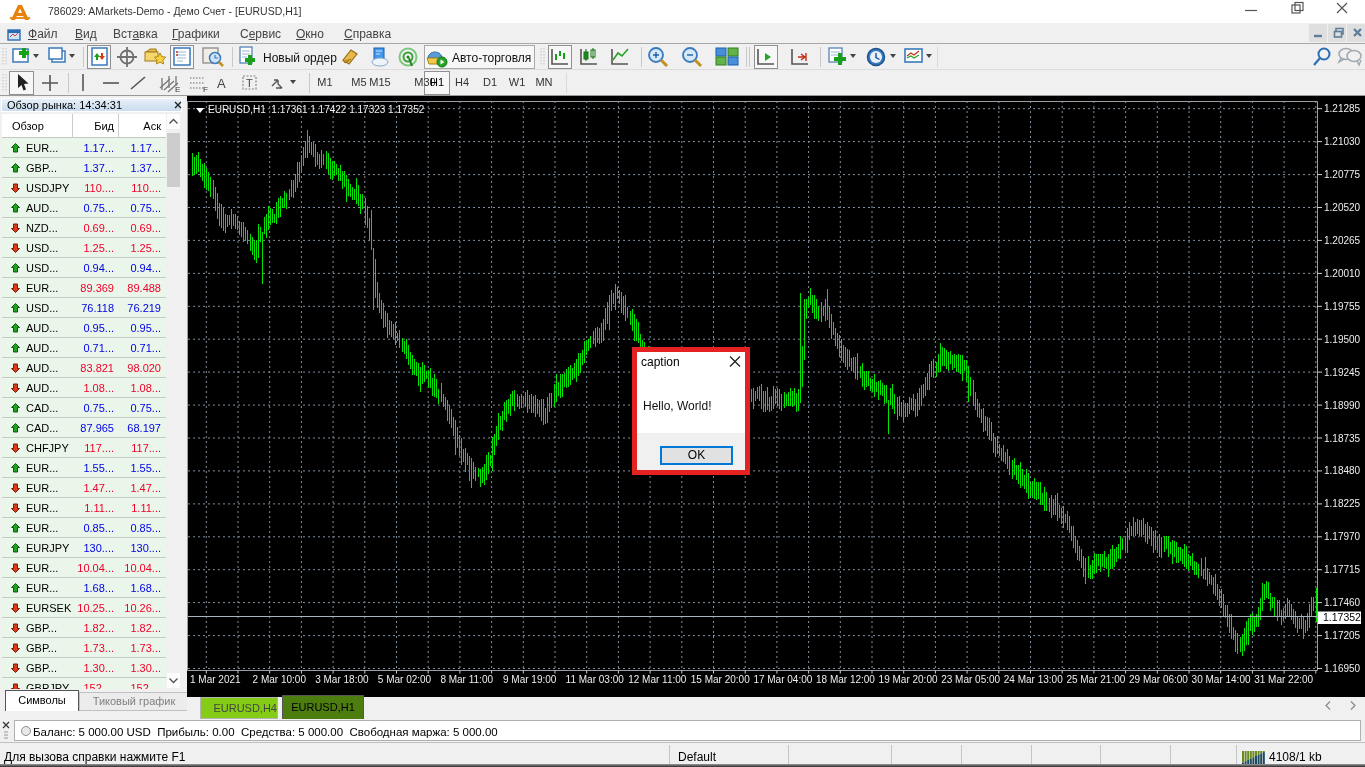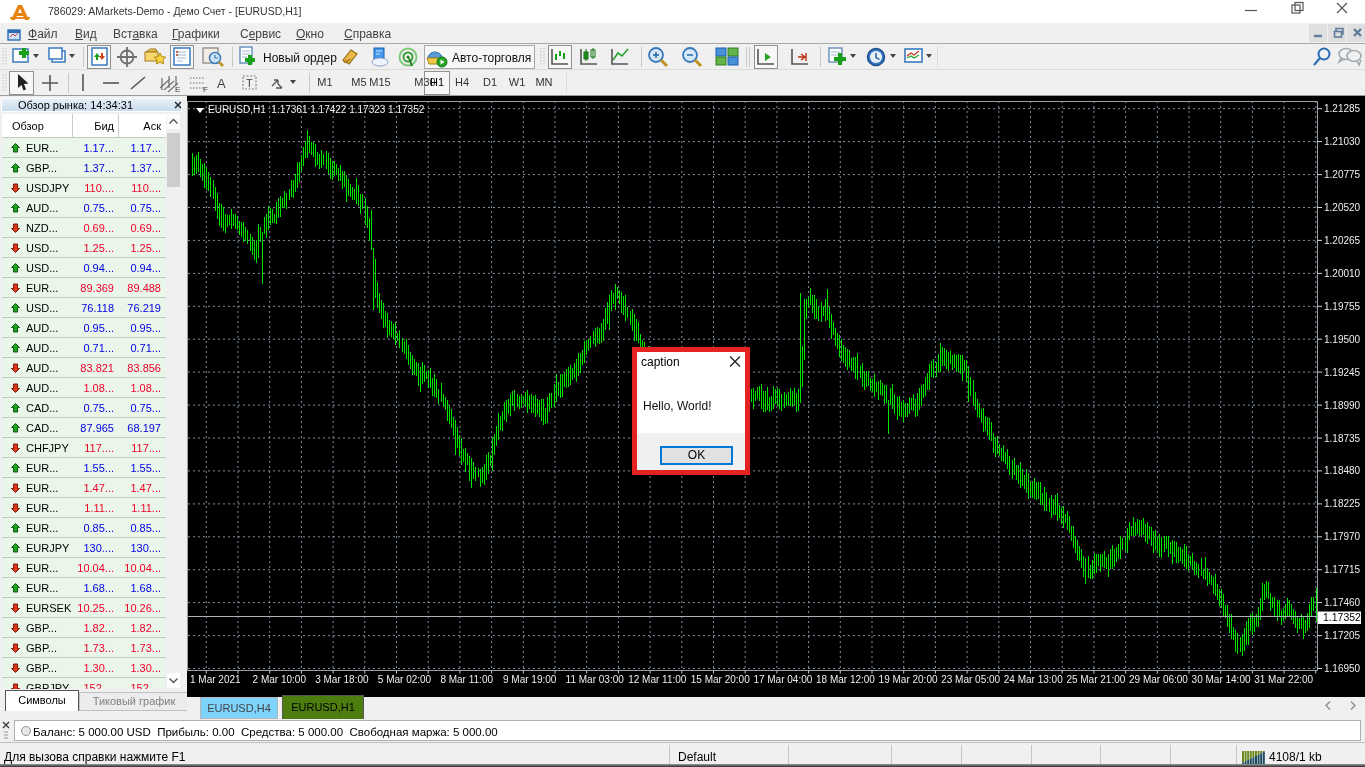--- a/index.html
+++ b/index.html
@@ -206,21 +206,21 @@
 <div class="tf" style="left:412px">M30</div>
 <div class="tf" style="left:424px;color:#000">H1</div>
 <div class="tf" style="left:449px">H4</div>
 <div class="tf" style="left:477px">D1</div>
 <div class="tf" style="left:504px">W1</div>
 <div class="tf" style="left:531px">MN</div>
 
 <div class="abs" style="left:0;top:95px;width:1365px;height:1px;background:#9a9a9a"></div>
 
 <div class="abs" style="left:0;top:96px;width:187px;height:623px;background:#f0f0f0"></div>
-<div class="abs" style="left:1px;top:98px;width:181px;height:14px;background:linear-gradient(#e7f0f9,#c9dcee);border:1px solid #fff;font-size:11px;color:#000;line-height:13px;padding-left:16px">Обзор рынка: 14:34:31</div>
+<div class="abs" style="left:1px;top:98px;width:181px;height:14px;background:linear-gradient(#e7f0f9,#c9dcee);border:1px solid #fff;font-size:11px;color:#000;line-height:13px;padding-left:5px">Обзор рынка: 14:34:31</div>
 <svg class="abs" style="left:174px;top:101px" width="8" height="8">
     <path d="M1 1l6 6M7 1l-6 6" stroke="#222" stroke-width="1.4"></path>
   </svg>
 
 <div class="abs" style="left:2px;top:114px;width:164px;height:24px;background:#fff;border-bottom:1px solid #c3c9c3;font-size:11px;color:#000">
  <span style="position:absolute;left:10px;top:6px">Обзор</span>
  <span style="position:absolute;right:52px;top:6px">Бид</span>
  <span style="position:absolute;right:5px;top:6px">Аск</span>
 </div>
 <div class="abs" style="left:72px;top:114px;width:1px;height:574px;background:#c9cfc9"></div>
@@ -312,21 +312,21 @@
     <span class="sym">AUD...</span>
     <span class="bid" style="color:#0000e6">0.71...</span>
     <span class="ask" style="color:#0000e6">0.71...</span>
   </div>
 <div class="mwrow" style="top:358px">
     <svg width="9" height="10" style="position:absolute;left:9px;top:5px">
       <path d="M4.5 9.5L0.5 5.5H2.5V1H6.5V5.5H8.5Z" fill="#d83a1e" stroke="#801800" stroke-width="1"></path>
     </svg>
     <span class="sym">AUD...</span>
     <span class="bid" style="color:#f00028">83.821</span>
-    <span class="ask" style="color:#f00028">83.856</span>
+    <span class="ask" style="color:#f00028">98.020</span>
   </div>
 <div class="mwrow" style="top:378px">
     <svg width="9" height="10" style="position:absolute;left:9px;top:5px">
       <path d="M4.5 9.5L0.5 5.5H2.5V1H6.5V5.5H8.5Z" fill="#d83a1e" stroke="#801800" stroke-width="1"></path>
     </svg>
     <span class="sym">AUD...</span>
     <span class="bid" style="color:#f00028">1.08...</span>
     <span class="ask" style="color:#f00028">1.08...</span>
   </div>
 <div class="mwrow" style="top:398px">
@@ -509,21 +509,21 @@
 <text x="816.8" y="587" fill="#eeeeee" font-size="10" font-family="Liberation Sans, sans-serif">24 Mar 13:00</text>
 <text x="879.4" y="587" fill="#eeeeee" font-size="10" font-family="Liberation Sans, sans-serif">25 Mar 21:00</text>
 <text x="942.0" y="587" fill="#eeeeee" font-size="10" font-family="Liberation Sans, sans-serif">29 Mar 06:00</text>
 <text x="1004.6" y="587" fill="#eeeeee" font-size="10" font-family="Liberation Sans, sans-serif">30 Mar 14:00</text>
 <text x="1067.2" y="587" fill="#eeeeee" font-size="10" font-family="Liberation Sans, sans-serif">31 Mar 22:00</text>
 <path d="M9 12l8 0l-4 5z" fill="#fff"></path>
 <text x="21" y="17" fill="#f0f0f0" font-size="10" font-family="Liberation Sans, sans-serif">EURUSD,H1&nbsp; 1.17361 1.17422 1.17323 1.17352</text>
 </svg>
 
 <div class="abs" style="left:187px;top:697px;width:1178px;height:22px;background:#f0f0f0"></div>
-<div class="abs" style="left:200px;top:697px;width:78px;height:22px;background:#7dd3fc;border:1px solid #b5b5b5;font-size:11px;color:#444;text-align:center;line-height:20px">EURUSD,H4</div>
+<div class="abs" style="left:200px;top:697px;width:78px;height:22px;background:#84cc16;border:1px solid #b5b5b5;font-size:11px;color:#444;text-align:right;line-height:20px">EURUSD,H4</div>
 <div class="abs" style="left:282px;top:695px;width:82px;height:24px;background:#4d7c0f;border:1px solid #555;border-bottom:none;font-size:11px;color:#000;text-align:center;line-height:22px">EURUSD,H1</div>
 <svg class="abs" style="left:1325px;top:701px" width="36" height="9">
  <path d="M5 0.5L1 4.5L5 8.5" stroke="#888" stroke-width="1.2" fill="none"></path>
  <path d="M26 0.5L30 4.5L26 8.5" stroke="#888" stroke-width="1.2" fill="none"></path>
 </svg>
 
 <div class="abs" style="left:0;top:719px;width:1365px;height:23px;background:#f0f0f0"></div>
 <svg class="abs" style="left:2px;top:721px" width="10" height="20">
  <path d="M1 1l6 6M7 1l-6 6" stroke="#333" stroke-width="1.2"></path>
  <path d="M2 11h4M2 14h4M2 17h4" stroke="#999"></path>

